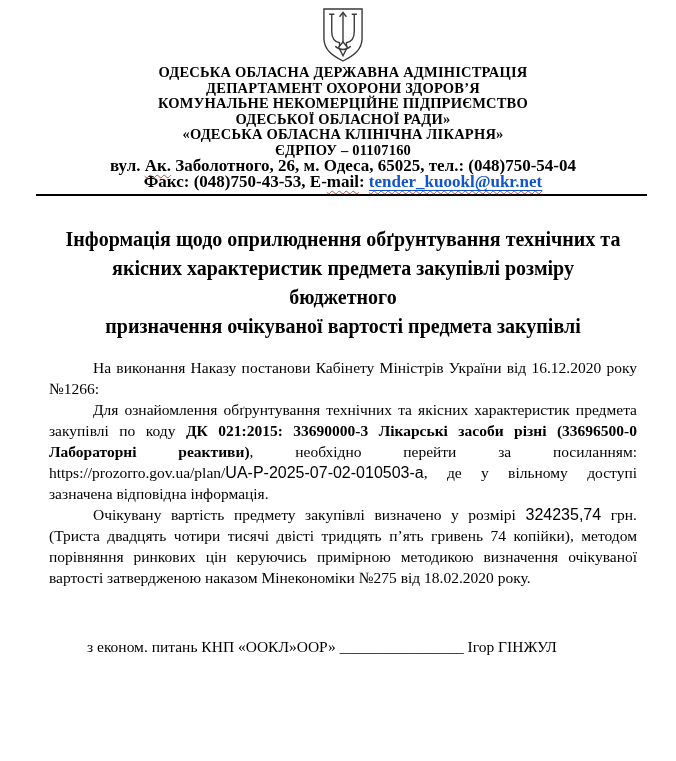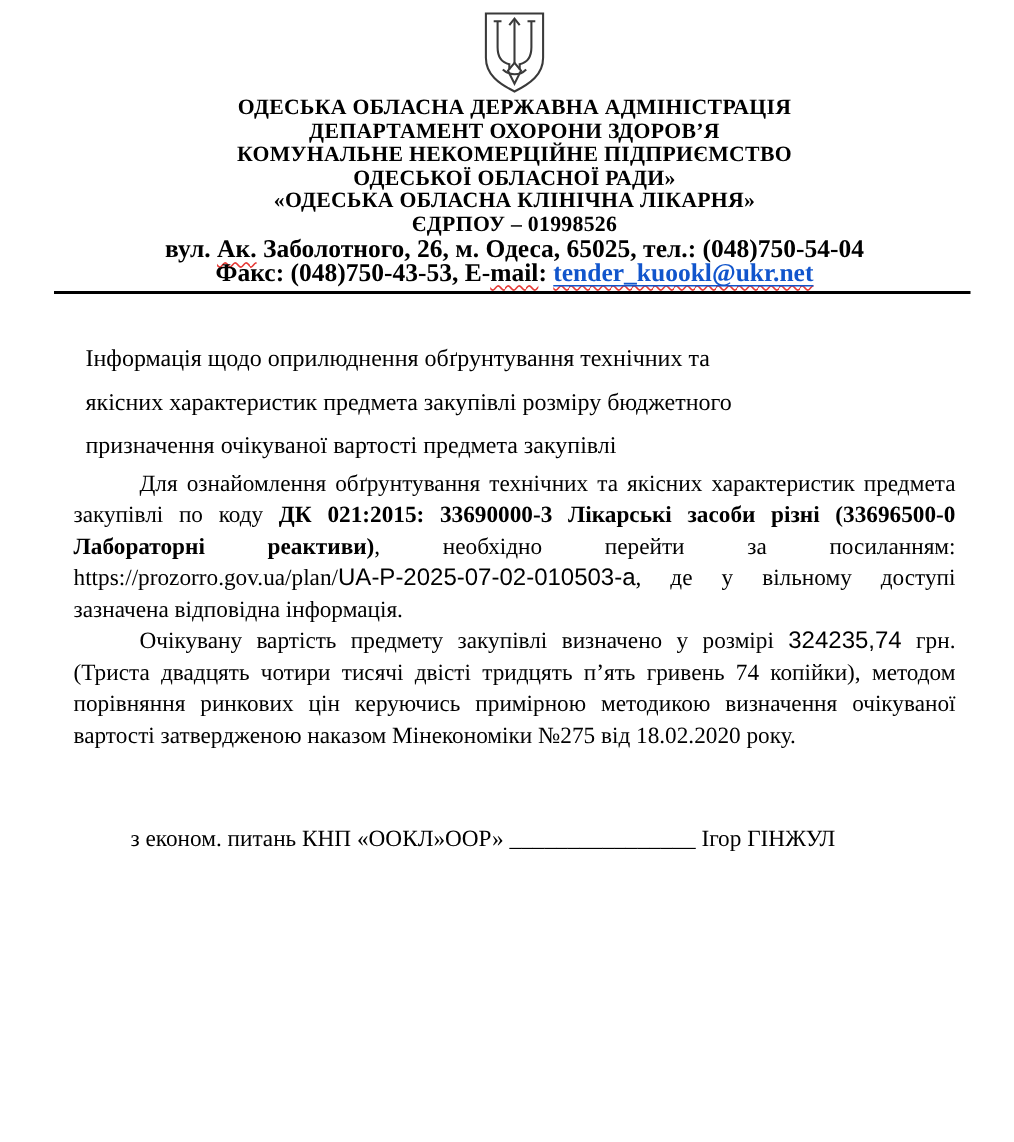--- a/index.html
+++ b/index.html
@@ -24,22 +24,22 @@
     text-decoration-skip-ink:none;
     text-underline-offset:3px;
   }
   a.email{color:#1155CC;text-decoration:underline;cursor:pointer;}
   .rule{
     border:none;border-top:2.4px solid #000;
     margin:5px -10px 0 -13px;
   }
   
   .doc-title{
-    margin:29px 8px 0 8px;font-size:16px;font-weight:normal;
-    line-height:29px;
+    margin:29px 8px 0 8px;font-size:20px;font-weight:bold;
+    text-align:center;line-height:29px;
   }
   
   .body-p{
     margin:0;font-size:15.5px;line-height:21px;
     text-align:justify;text-indent:44px;
   }
   .body-p.first{margin-top:16px;}
   .b{font-weight:bold;}
   .sans{font-family:"Liberation Sans",sans-serif;font-size:16px;}
   
@@ -65,31 +65,32 @@
           <path d="M21,45 C26,50 34,50 39,45"></path>
         </g>
       </svg>
     </div>
 
     <div class="org-line">ОДЕСЬКА ОБЛАСНА ДЕРЖАВНА АДМІНІСТРАЦІЯ</div>
     <div class="org-line">ДЕПАРТАМЕНТ  ОХОРОНИ  ЗДОРОВ’Я</div>
     <div class="org-line">КОМУНАЛЬНЕ  НЕКОМЕРЦІЙНЕ  ПІДПРИЄМСТВО</div>
     <div class="org-line">ОДЕСЬКОЇ ОБЛАСНОЇ РАДИ»</div>
     <div class="org-line">«ОДЕСЬКА ОБЛАСНА КЛІНІЧНА ЛІКАРНЯ»</div>
-    <div class="org-line">ЄДРПОУ – 01998526</div>
+    <div class="org-line">ЄДРПОУ – 01107160</div>
 
     <div class="addr-line"><span>вул. </span><span class="sq">Ак.</span><span> Заболотного, 26,  м. Одеса, 65025,  тел.: (048)750-54-04</span></div>
 
     <div class="addr-line"><span>Факс: (048)750-43-53, E-</span><span class="sq">mail</span><span>: </span><span class="sq"><a class="email">tender_kuookl@ukr.net</a></span></div>
   </header>
 
   <hr class="rule">
 
   <h1 class="doc-title"><span>Інформація щодо оприлюднення обґрунтування технічних  та</span><br><span>якісних характеристик  предмета закупівлі розміру бюджетного</span><br><span>призначення очікуваної вартості предмета закупівлі</span></h1>
 
+  <p class="body-p first"><span>На виконання Наказу  постанови Кабінету Міністрів України від 16.12.2020 року №1266:</span></p>
 
   <p class="body-p"><span>Для ознайомлення обґрунтування технічних  та якісних характеристик предмета закупівлі по коду </span><span class="b">ДК 021:2015: 33690000-3 Лікарські засоби різні (33696500-0 Лабораторні реактиви)</span><span>, необхідно перейти за посиланням: </span><span>https://prozorro.gov.ua/plan/</span><span class="sans">UA-P-2025-07-02-010503-a</span><span>,  де у вільному доступі зазначена відповідна інформація.</span></p>
 
   <p class="body-p"><span>Очікувану вартість предмету закупівлі визначено у розмірі </span><span class="sans">324235,74</span><span> грн. (Триста двадцять чотири тисячі двісті тридцять п’ять гривень 74 копійки), методом  порівняння ринкових цін  керуючись  примірною методикою визначення очікуваної вартості затвердженою  наказом  Мінекономіки №275 від 18.02.2020 року.</span></p>
 
   <div class="signature">
     <div><span>з економ. питань  КНП «ООКЛ»ООР» </span><span>________________</span><span> Ігор ГІНЖУЛ</span></div>
   </div>
 
 </div>

